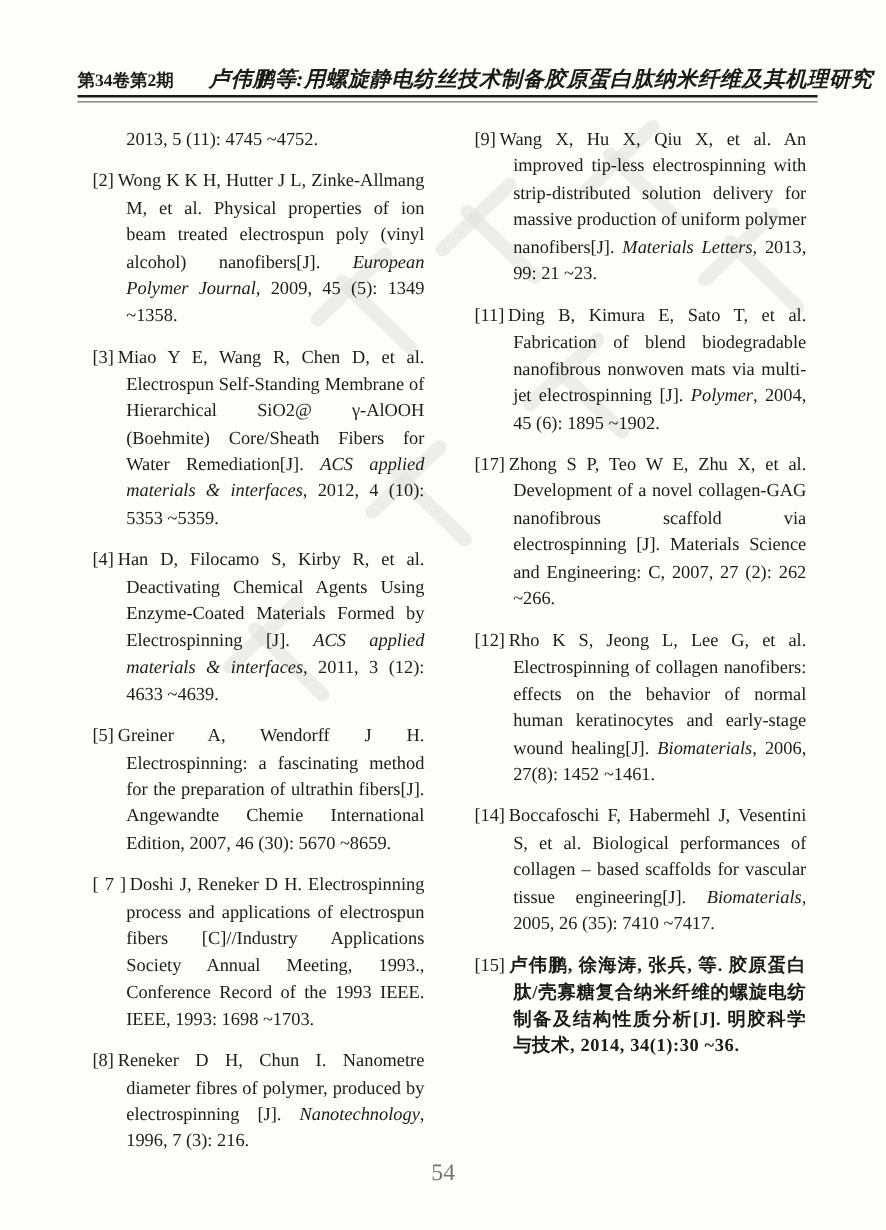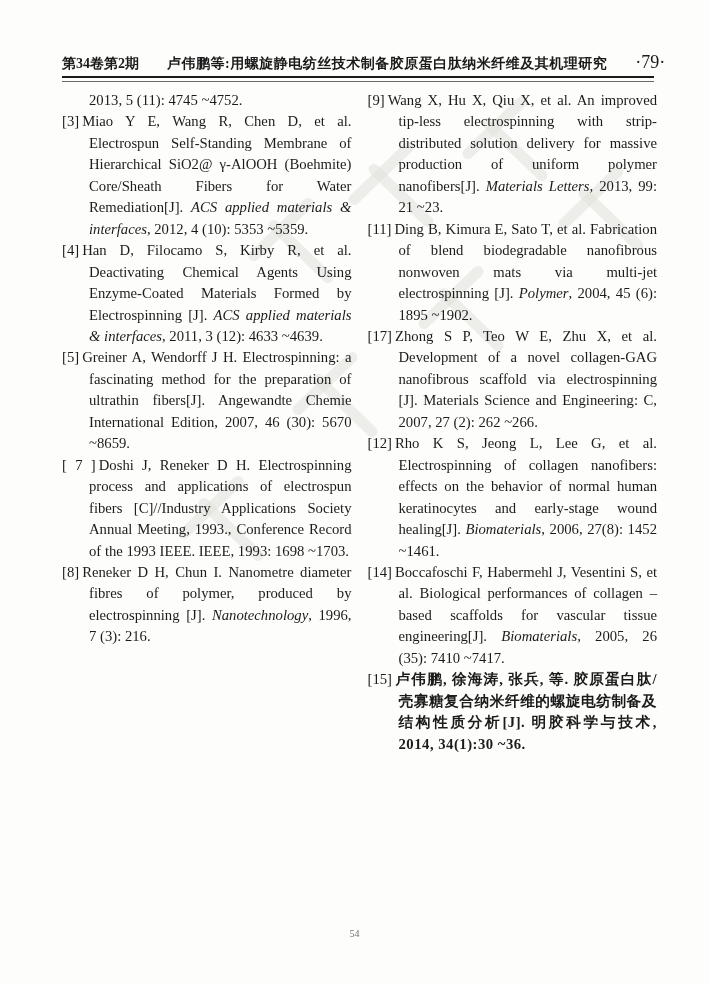--- a/index.html
+++ b/index.html
@@ -10,46 +10,46 @@
   }
   
   .wm-layer{position:absolute;inset:0;z-index:0;pointer-events:none;}
   .wm-bar{position:absolute;width:86px;height:11px;background:#e2e2de;border-radius:6px;opacity:.6;}
   
   .page-header{
     position:absolute;top:52px;left:62px;right:55px;z-index:2;
     display:flex;align-items:baseline;gap:28px;
   }
   .hdr-issue{font-size:14px;font-weight:700;white-space:nowrap;}
-  .hdr-title{flex:1;text-align:center;font-size:14px;font-weight:700;letter-spacing:.5px;white-space:nowrap;}
+  .hdr-title{flex:1;text-align:center;font-size:17px;font-weight:700;letter-spacing:.5px;white-space:nowrap;font-style:italic;}
   .hdr-pageno{font-size:18px;white-space:nowrap;}
   .header-rule{
     position:absolute;top:76px;left:62px;right:55px;z-index:2;
     height:3px;border-top:2.2px solid #1a1a1a;border-bottom:1px solid #6a6a6a;
   }
   
   .ref-main{
     position:absolute;top:90px;left:62px;right:52px;z-index:1;
     display:flex;gap:16px;
   }
   .ref-col{width:290px;}
   .ref{
-    margin:0;font-size:14.7px;line-height:1.46;
+    margin:12px;font-size:14.7px;line-height:1.46;
     text-align:justify;
     padding-left:27px;text-indent:-27px;
   }
   .col-right .ref{padding-left:31px;text-indent:-31px;}
   .ref.cont{text-indent:0;}
   .ref-marker{margin-right:3px;}
   .it{font-style:italic;}
   .zh{font-weight:600;letter-spacing:.5px;}
   
   .page-footer{
     position:absolute;top:928px;left:0;right:0;z-index:2;
-    text-align:center;font-size:10px;color:#737373;
+    text-align:center;font-size:19px;color:#737373;
   }
 </style>
 </head>
 <body>
 
 <div class="wm-layer">
   <div class="wm-bar" style="left:238px;top:224px;transform:rotate(-44deg);"></div>
   <div class="wm-bar" style="left:258px;top:246px;transform:rotate(44deg);"></div>
   <div class="wm-bar" style="left:338px;top:168px;transform:rotate(-44deg);"></div>
   <div class="wm-bar" style="left:358px;top:190px;transform:rotate(44deg);"></div>
@@ -68,20 +68,21 @@
 <div class="page-header">
   <span class="hdr-issue">第34卷第2期</span>
   <span class="hdr-title">卢伟鹏等:用螺旋静电纺丝技术制备胶原蛋白肽纳米纤维及其机理研究</span>
   <span class="hdr-pageno">·79·</span>
 </div>
 <div class="header-rule"></div>
 
 <div class="ref-main">
   <div class="ref-col col-left">
       <p class="ref cont"><span>2013, 5 (11): 4745 ~4752.</span></p>
+      <p class="ref"><span class="ref-marker">[2]</span><span>Wong K K H, Hutter J L, Zinke-Allmang M, et al. Physical properties of ion beam treated electrospun poly (vinyl alcohol) nanofibers[J]. </span><span class="it">European Polymer Journal</span><span>, 2009, 45 (5): 1349 ~1358.</span></p>
       <p class="ref"><span class="ref-marker">[3]</span><span>Miao Y E, Wang R, Chen D, et al. Electrospun Self-Standing Membrane of Hierarchical SiO2@ γ-AlOOH (Boehmite) Core/Sheath Fibers for Water Remediation[J]. </span><span class="it">ACS applied materials &amp; interfaces</span><span>, 2012, 4 (10): 5353 ~5359.</span></p>
       <p class="ref"><span class="ref-marker">[4]</span><span>Han D, Filocamo S, Kirby R, et al. Deactivating Chemical Agents Using Enzyme-Coated Materials Formed by Electrospinning [J]. </span><span class="it">ACS applied materials &amp; interfaces</span><span>, 2011, 3 (12): 4633 ~4639.</span></p>
       <p class="ref"><span class="ref-marker">[5]</span><span>Greiner A, Wendorff J H. Electrospinning: a fascinating method for the preparation of ultrathin fibers[J]. Angewandte Chemie International Edition, 2007, 46 (30): 5670 ~8659.</span></p>
       <p class="ref"><span class="ref-marker">[ 7 ]</span><span>Doshi J, Reneker D H. Electrospinning process and applications of electrospun fibers [C]//Industry Applications Society Annual Meeting, 1993., Conference Record of the 1993 IEEE. IEEE, 1993: 1698 ~1703.</span></p>
       <p class="ref"><span class="ref-marker">[8]</span><span>Reneker D H, Chun I. Nanometre diameter fibres of polymer, produced by electrospinning [J]. </span><span class="it">Nanotechnology</span><span>, 1996, 7 (3): 216.</span></p>
     </div>
   <div class="ref-col col-right">
       <p class="ref"><span class="ref-marker">[9]</span><span>Wang X, Hu X, Qiu X, et al. An improved tip-less electrospinning with strip-distributed solution delivery for massive production of uniform polymer nanofibers[J]. </span><span class="it">Materials Letters</span><span>, 2013, 99: 21 ~23.</span></p>
       <p class="ref"><span class="ref-marker">[11]</span><span>Ding B, Kimura E, Sato T, et al. Fabrication of blend biodegradable nanofibrous nonwoven mats via multi-jet electrospinning [J]. </span><span class="it">Polymer</span><span>, 2004, 45 (6): 1895 ~1902.</span></p>
       <p class="ref"><span class="ref-marker">[17]</span><span>Zhong S P, Teo W E, Zhu X, et al. Development of a novel collagen-GAG nanofibrous scaffold via electrospinning [J]. Materials Science and Engineering: C, 2007, 27 (2): 262 ~266.</span></p>

